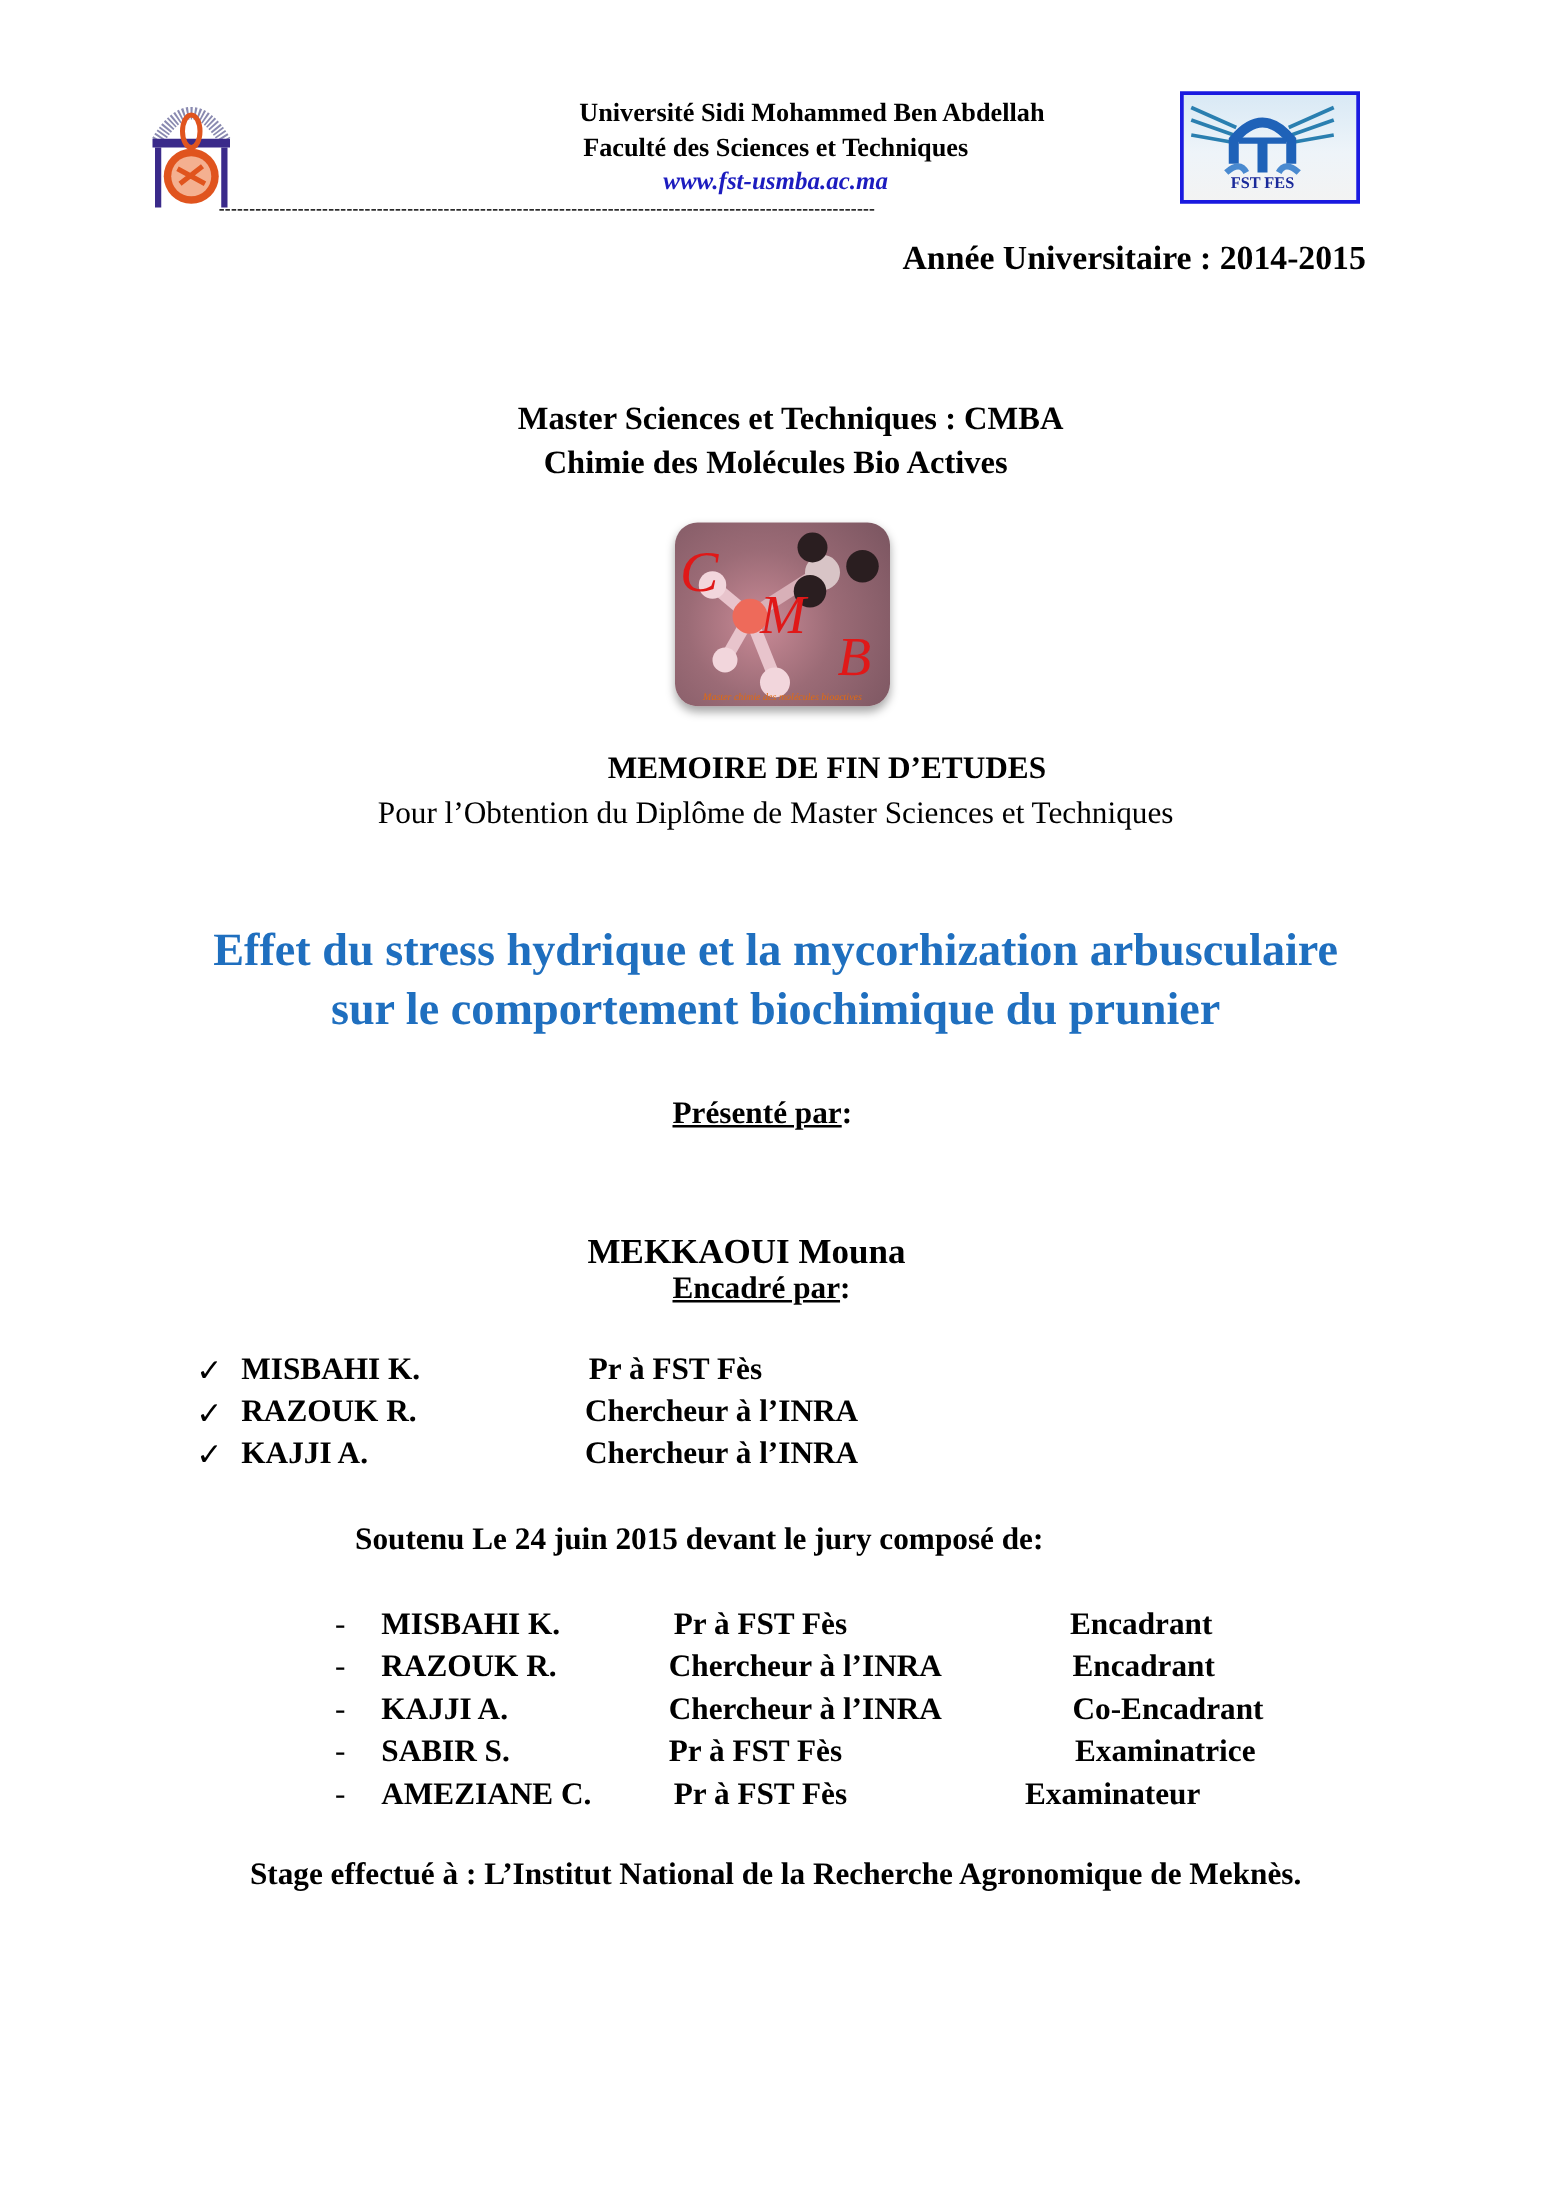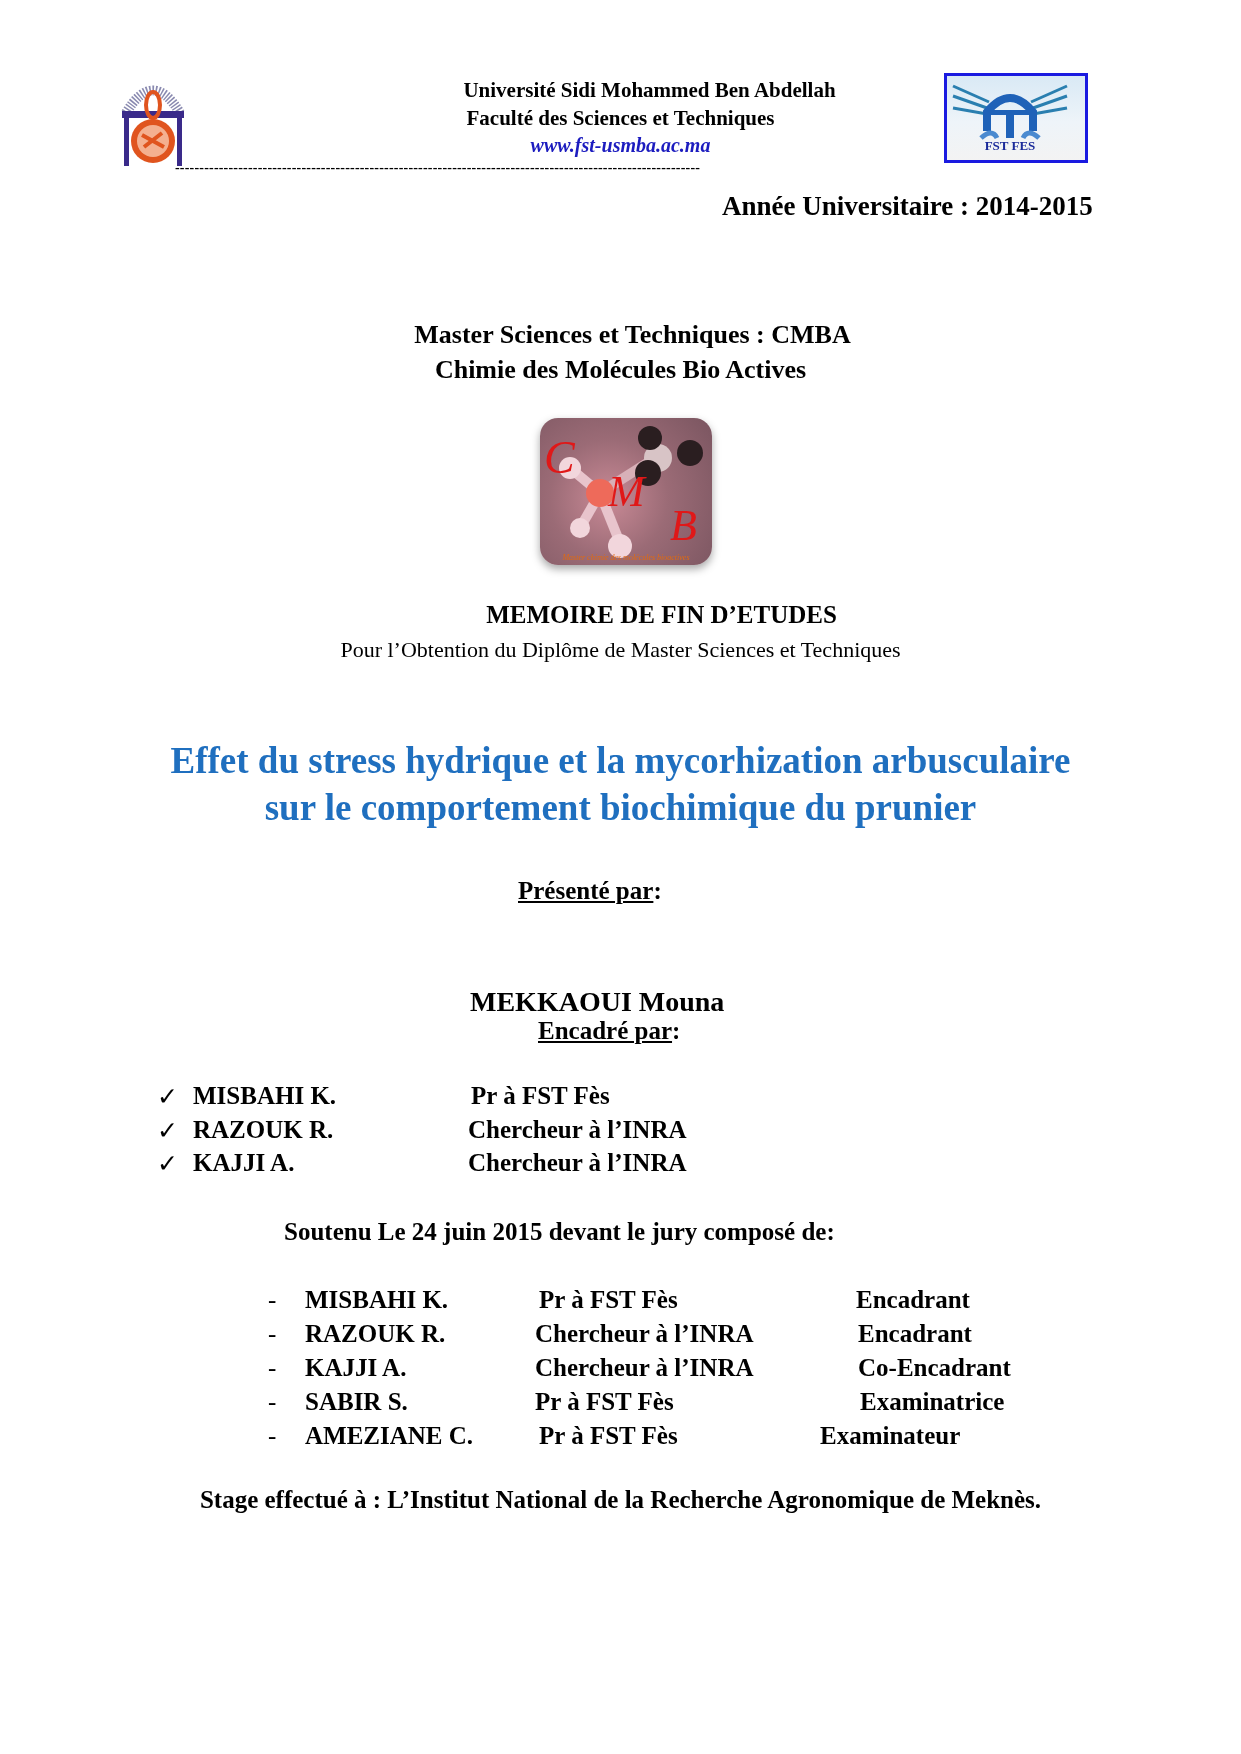--- a/index.html
+++ b/index.html
@@ -6,21 +6,21 @@
   body { width:1241px; height:1754px; position:relative; overflow:hidden;
          font-family:"Liberation Serif","DejaVu Serif",serif; color:#000; }
   .abs { position:absolute; }
   .center { left:0; width:1241px; text-align:center; }
   .hdr { font-size:21px; font-weight:bold; line-height:28px; }
   .url { font-size:20px; font-weight:bold; font-style:italic; color:#1c1cbf; }
   .dash { font-size:14px; font-weight:bold; letter-spacing:0.2px; white-space:nowrap; overflow:hidden; }
   .annee { font-size:27px; font-weight:bold; }
   .master { font-size:26px; font-weight:bold; line-height:35px; }
   .memoire { font-size:25px; font-weight:bold; }
-  .pour { font-size:22px; }
+  .pour { font-size:25px; }
   .title { font-size:37px; font-weight:bold; color:#1f6fbf; line-height:47px; }
   .label { font-size:25px; font-weight:bold; }
   .u { text-decoration:underline; }
   .name { font-size:28px; font-weight:bold; }
   .row { font-size:25px; font-weight:bold; white-space:nowrap; }
   .logo-usmba { left:118px; top:73px; width:70px; height:95px; }
   .logo-fst { left:944px; top:73px; width:144px; height:90px; border:3px solid #1a1ae0; box-sizing:border-box;
               background:linear-gradient(180deg,#d9e9f5 0%,#eef4f9 55%,#f3f3f3 100%); }
   .logo-cmb { left:540px; top:418px; width:172px; height:147px; border-radius:18px;
               background:radial-gradient(circle at 40% 55%, #c98a96 0%, #9b6b76 45%, #7a5560 100%);
@@ -91,21 +91,21 @@
     <text x="86" y="142" text-anchor="middle" font-family="Liberation Serif, serif" font-style="italic" font-size="8" fill="#e26a10">Master chimie des molécules bioactives</text>
   </svg>
 </div>
 
 <div class="abs center memoire" style="top:601px;padding-left:41px;">MEMOIRE DE FIN D’ETUDES</div>
 <div class="abs center pour" style="top:637px;">Pour l’Obtention du Diplôme de Master Sciences et Techniques</div>
 
 <div class="abs center title" style="top:737px;">Effet du stress hydrique et la mycorhization arbusculaire</div>
 <div class="abs center title" style="top:784px;">sur le comportement biochimique du prunier</div>
 
-<div class="abs label" style="left:518px; top:877px; white-space:nowrap;">
+<div class="abs label" style="left:538px; top:877px; white-space:nowrap;">
   <span class="u">Présenté par</span><span>:</span>
 </div>
 <div class="abs name" style="left:470px; top:946px; white-space:nowrap;margin-top:40px;">MEKKAOUI Mouna</div>
 
 <div class="abs label" style="left:538px; top:1017px; white-space:nowrap;">
   <span class="u">Encadré par</span><span>:</span>
 </div>
 
 <div>
   <div class="abs row" style="left:157px; top:1082px;">

